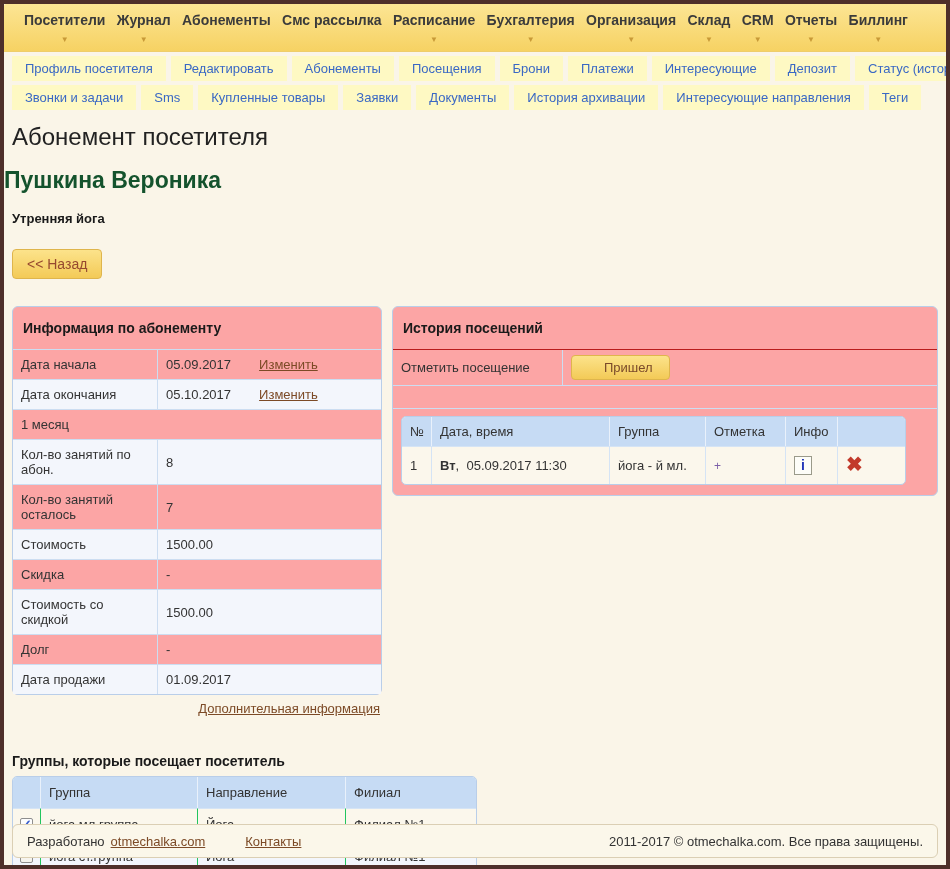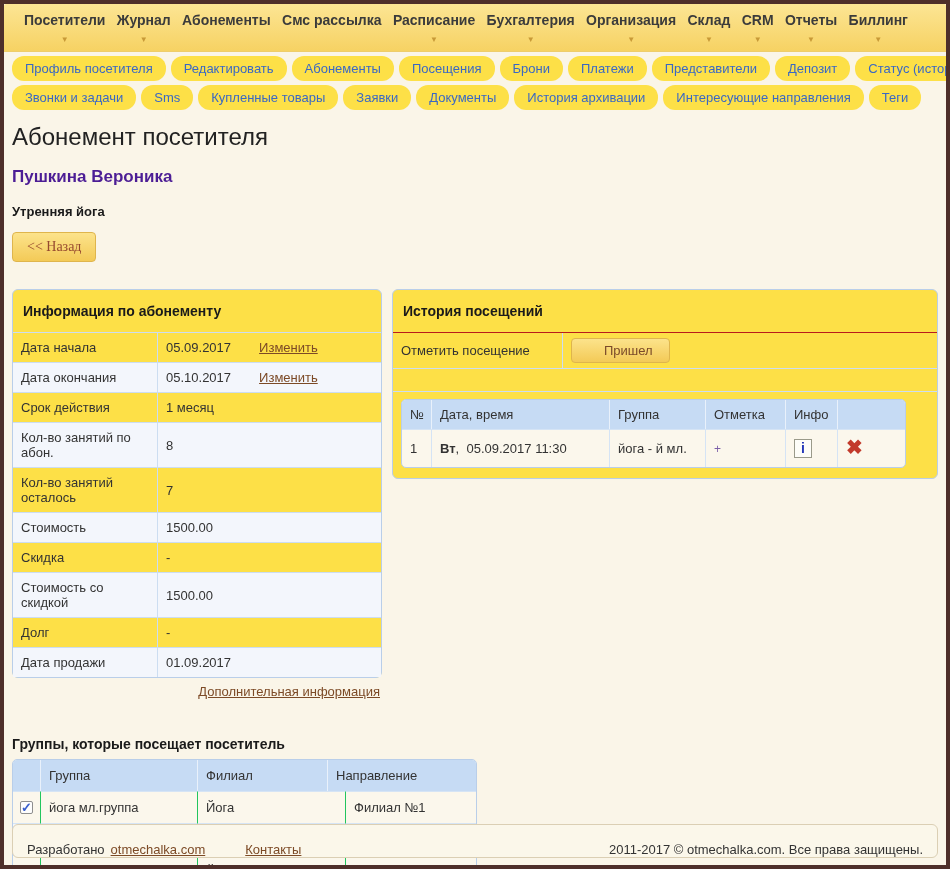--- a/index.html
+++ b/index.html
@@ -17,41 +17,41 @@
     padding:0 38px 0 20px;
   }
   .nav-item { display:flex; flex-direction:column; align-items:center; cursor:pointer; }
   .nav-label { font-size:14px; font-weight:bold; color:#3B3B3B; line-height:16px;text-align:center; }
   .nav-arrow { height:12px; line-height:12px; margin-top:3px; }
   .nav-arrow::after { content:"▼"; font-size:8px; color:#C89A38; }
   .nav-arrow.hidden::after { visibility:hidden; }
   
   .tabrow { display:flex; gap:5px; padding:4px 0 0 8px; align-items:center; }
   .pill {
-    background:#fde047; color:#3A68C4; font-size:13px;
-    padding:5px 13px; border-radius:12px; cursor:pointer; white-space:nowrap;
+    background:#fef9c3; color:#3A68C4; font-size:13px;
+    padding:5px 13px; border-radius:0; cursor:pointer; white-space:nowrap;
   }
   
   .h1 { font-size:24px; color:#222; margin:13px 0 0 8px; font-weight:normal; }
-  .client-name { font-size:17px; font-weight:bold; color:#4c1d95; margin:16px 0 0 8px; }
+  .client-name { font-size:23px; font-weight:bold; color:#14532d; margin:16px 0 0 0; }
   .sub-name { font-size:13px; font-weight:bold; color:#1a1a1a; margin:17px 0 0 8px; }
   
   .btn {
     display:inline-block; background:linear-gradient(#FCE38B,#F3CA57);
     border:1px solid #DFB54C; border-radius:4px; color:#96492F;
     font-size:14px; font-family:"Liberation Sans", sans-serif;
     padding:6px 14px; cursor:pointer;
   }
-  .btn.back { margin:13px 0 0 8px;font-family:Liberation Serif, serif; }
+  .btn.back { margin:23px 0 0 8px; }
   .btn.small { font-size:13px; padding:4px 16px; color:#7A4A2A; }
   
   .main-row { display:flex; align-items:flex-start; gap:10px; margin:27px 8px 0 8px; }
   .left-col { width:370px; flex:none; }
   .right-col { flex:1; }
-  .panel { border:1px solid #B9CEE9; border-radius:6px; background:#fde047; }
+  .panel { border:1px solid #B9CEE9; border-radius:6px; background:#fca5a5; }
   .panel-title { font-size:14px; font-weight:bold; color:#1a1a1a; padding:13px 10px; }
   .info-row { display:flex; border-top:1px solid #CCDDF1; font-size:13px; color:#333; }
   .info-row.alt { background:#F3F6FC; }
   .info-row .lbl { width:145px; flex:none; padding:7px 6px 7px 8px; border-right:1px solid #CCDDF1; }
   .info-row .val { flex:1; padding:7px 8px; display:flex; align-items:center; }
   .info-row .val .edit { margin-left:28px; }
   a.link { color:#7C4A26; text-decoration:underline; cursor:pointer; font-size:13px; }
   .more-link-row { text-align:right; padding:4px 2px 0 0; }
   
   .mark-row { display:flex; border-top:1px solid #b91c1c; }
@@ -99,21 +99,21 @@
   }
   .checkbox.checked { background:#FDFDFD; }
   .checkbox.checked::after {
     content:"✓"; position:absolute; left:0px; top:-2px;
     color:#3A5FCD; font-size:13px; font-weight:bold;
   }
   
   .footer {
     position:absolute; left:8px; right:8px; bottom:7px; height:34px;
     border:1px solid #DBCFB4; border-radius:6px; background:#FBF7EA;
-    display:flex; justify-content:space-between; align-items:flex-end;
+    display:flex; justify-content:space-between; align-items:center;
     padding:0 14px; font-size:13px; color:#333;
   }
   .f-left { display:flex; align-items:center; gap:6px; }
   .f-left .gap { width:28px; }
 </style>
 </head>
 <body>
 
 <div class="page">
 
@@ -166,21 +166,21 @@
   </div>
 
   
   <div class="tabrow">
     <span class="pill">Профиль посетителя</span>
     <span class="pill">Редактировать</span>
     <span class="pill">Абонементы</span>
     <span class="pill">Посещения</span>
     <span class="pill">Брони</span>
     <span class="pill">Платежи</span>
-    <span class="pill">Представители</span>
+    <span class="pill">Интересующие</span>
     <span class="pill">Депозит</span>
     <span class="pill">Статус (история)</span>
 
   </div>
 
   
   <div class="tabrow">
     <span class="pill">Звонки и задачи</span>
     <span class="pill">Sms</span>
     <span class="pill">Купленные товары</span>
@@ -212,21 +212,20 @@
           </div>
         </div>
         <div class="info-row alt">
           <div class="lbl">Дата окончания</div>
           <div class="val">
             <span>05.10.2017</span>
             <a class="link edit">Изменить</a>
           </div>
         </div>
         <div class="info-row">
-          <div class="lbl">Срок действия</div>
           <div class="val">1 месяц</div>
         </div>
         <div class="info-row alt">
           <div class="lbl">Кол-во занятий по абон.</div>
           <div class="val">8</div>
         </div>
         <div class="info-row">
           <div class="lbl">Кол-во занятий осталось</div>
           <div class="val">7</div>
         </div>
@@ -298,22 +297,22 @@
     </div>
   </div>
 
   
   <div class="groups-title">Группы, которые посещает посетитель</div>
 
   <div class="groups">
     <div class="grow head">
       <div class="gc g1"></div>
       <div class="gc g2">Группа</div>
+      <div class="gc g3">Направление</div>
       <div class="gc g4">Филиал</div>
-      <div class="gc g3">Направление</div>
     </div>
     <div class="grow body">
       <div class="gc g1">
         <span class="checkbox checked"></span>
       </div>
       <div class="gc g2">йога мл.группа</div>
       <div class="gc g3">Йога</div>
       <div class="gc g4">Филиал №1</div>
     </div>
     <div class="grow body alt">

